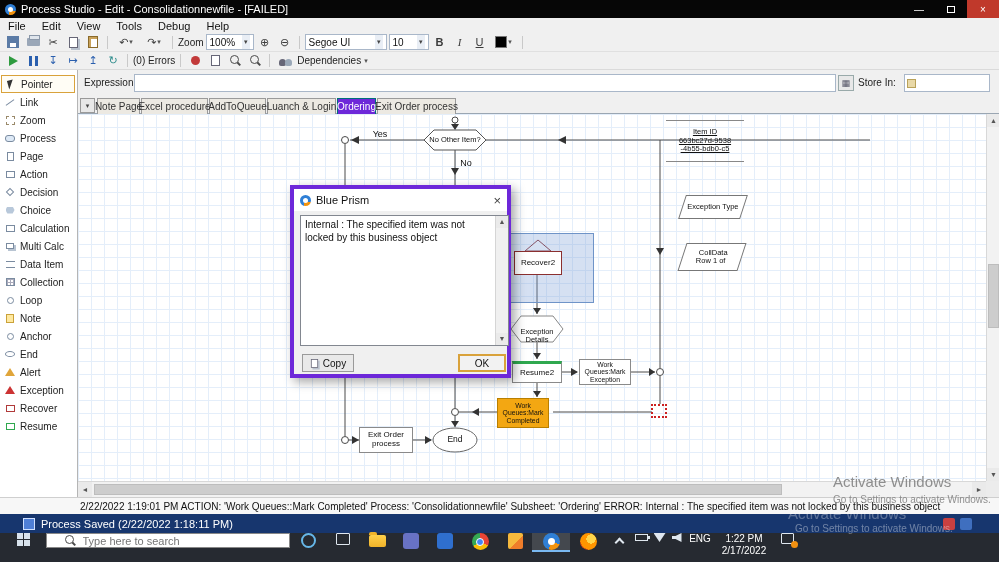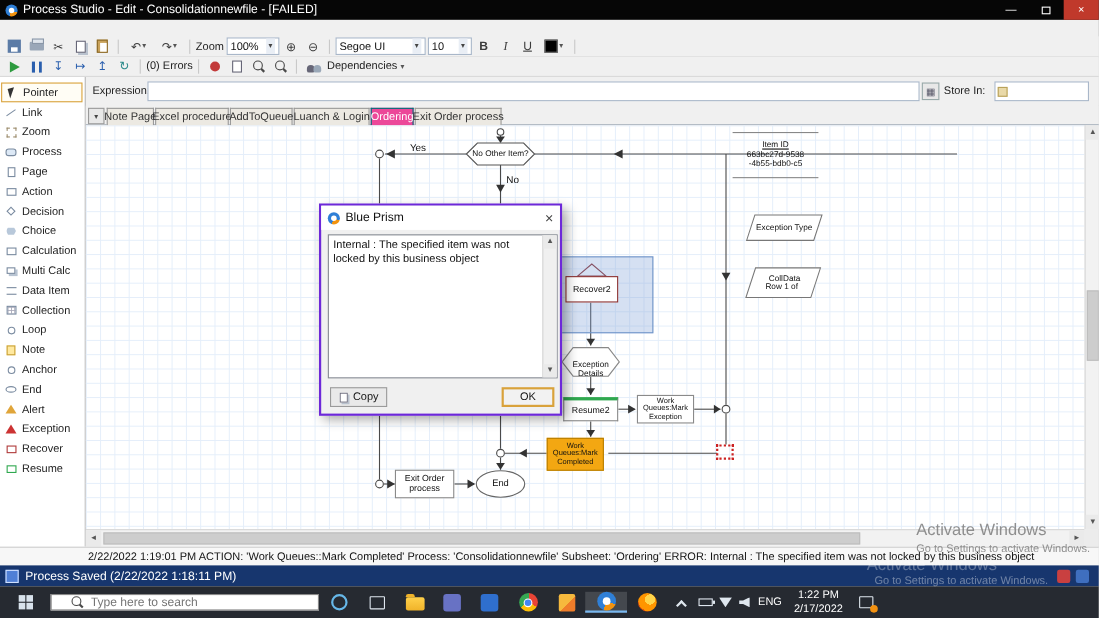--- a/index.html
+++ b/index.html
@@ -68,42 +68,42 @@
 .sh-tri.red{border-bottom-color:#c33}
 .sh-cursor{width:0;height:0;border-top:9px solid #333;border-right:6px solid transparent;transform:rotate(-15deg)}
 .sh-link{width:10px;height:1px;background:#7a8ba0;transform:rotate(-35deg)}
 .sh-note{width:8px;height:9px;background:#ffe9a0;border:1px solid #caa23a}
 .sh-grn{width:9px;height:7px;border:1px solid #2fa84f}
 .sh-red{width:9px;height:7px;border:1px solid #b03a3a}
 .sh-multi{width:8px;height:6px;border:1px solid #7a8ba0;background:#fff;box-shadow:2px 2px 0 #b8c4d2}
 
 .tabsbar{left:78px;top:96px;width:921px;height:18px;background:#f0f0f0;border-bottom:1px solid #9aa6b2}
 .tab{position:absolute;top:2px;height:16px;border:1px solid #9a9a9a;border-bottom:none;background:#ece9e2;font-size:10px;display:flex;align-items:center;justify-content:center;color:#333;white-space:nowrap}
-.tab.active{background:#ec4899;color:#fff;border-color:#006e7a}
+.tab.active{background:#6d28d9;color:#fff;border-color:#006e7a}
 .tabdrop{position:absolute;left:2px;top:2px;width:15px;height:15px;border:1px solid #9a9a9a;background:#e8e8e8;display:flex;align-items:center;justify-content:center;font-size:7px;color:#444}
 
 .canvas{left:78px;top:114px;width:908px;height:367px;background-color:#fff;background-image:linear-gradient(#e4eefa 1px,transparent 1px),linear-gradient(90deg,#e4eefa 1px,transparent 1px);background-size:13px 13px;overflow:hidden}
 .node{position:absolute;display:flex;flex-direction:column;align-items:center;justify-content:center;text-align:center;color:#101010;z-index:3;line-height:1.12}
 .skew{transform:skewX(-18deg);border:1px solid #777;background:#fff}
 .unskew{transform:skewX(18deg);width:100%;text-align:center}
 .sel-rect{position:absolute;background:rgba(125,160,215,.32);border:1px solid #6f94c8;z-index:2}
 .bpmark{position:absolute;border:2px dotted #cc2222;z-index:4}
 
 .vscroll{left:986px;top:114px;width:13px;height:367px;background:#f2f2f2;border-left:1px solid #d8d8d8}
 .hscroll{left:78px;top:481px;width:908px;height:16px;background:#f2f2f2;border-top:1px solid #d8d8d8}
 .scr-arrow{position:absolute;display:flex;align-items:center;justify-content:center;font-size:7px;color:#555;background:#eaeaea}
 .scr-thumb{position:absolute;background:#cdcdcd;border:1px solid #bdbdbd}
 .scorner{left:986px;top:481px;width:13px;height:16px;background:#ececec}
 
 .statuslog{left:0;top:497px;width:999px;height:17px;background:#f7f7f7;border-top:1px solid #cfcfcf;display:flex;align-items:center;font-size:10px;padding-left:80px;white-space:nowrap;overflow:hidden}
-.savedbar{left:0;top:514px;width:999px;height:19px;background:#17366e;display:flex;align-items:center;color:#fff;font-size:11px;gap:6px;padding:0 5px}
+.savedbar{left:0;top:514px;width:999px;height:19px;background:#17366e;display:flex;align-items:center;color:#fff;font-size:11px;gap:6px;padding:0 23px}
 .sicon{width:12px;height:12px;background:#4f7fd6;border:1px solid #cfe0ff;flex:none}
 .sflag{width:12px;height:12px;border-radius:2px;flex:none}
 
-.taskbar{left:0;top:533px;width:999px;height:29px;background:#262a31;display:flex;align-items:center;color:#fff}
+.taskbar{left:0;top:533px;width:999px;height:29px;background:#262a31;display:flex;align-items:flex-start;color:#fff}
 .slab{display:flex;align-items:center;justify-content:center;flex:none}
 .slab.active{background:rgba(255,255,255,.14);border-bottom:2px solid #79b8f0}
 .winlogo{display:grid;grid-template-columns:6px 6px;grid-template-rows:6px 6px;gap:1px}
 .winlogo span{background:#d8e2ec}
 .search{background:#fff;color:#5a5a5a;display:flex;align-items:center;gap:6px;padding:0 8px;border:1px solid #888}
 .search input{border:none;outline:none;background:transparent;font-size:11px;width:190px;font-family:"Liberation Sans",sans-serif}
 .cort{width:15px;height:15px;border-radius:50%;border:2px solid #66b7e8}
 .tv{width:14px;height:12px;border:1.5px solid #dfe7ef;border-radius:1px}
 .folder{width:17px;height:12px;background:linear-gradient(#ffd04a,#f0b32a);border-radius:2px;position:relative;margin-top:2px}
 .folder::before{content:"";position:absolute;left:0;top:-3px;width:8px;height:3px;background:#f0b32a;border-radius:2px 2px 0 0}
@@ -118,21 +118,21 @@
 .sun{width:14px;height:14px;border-radius:50%;background:#f8c94a;flex:none}
 .chev{width:7px;height:7px;border-left:2px solid #dfe7ef;border-top:2px solid #dfe7ef;transform:rotate(45deg);margin-top:6px}
 .battery{width:13px;height:7px;border:1px solid #dfe7ef;position:relative}
 .battery::after{content:"";position:absolute;right:-3px;top:1px;width:2px;height:3px;background:#dfe7ef}
 .wifi{width:12px;height:9px;background:#dfe7ef;clip-path:polygon(50% 100%,0 0,100% 0)}
 .spk{width:10px;height:9px;background:#dfe7ef;clip-path:polygon(0 33%,40% 33%,100% 0,100% 100%,40% 67%,0 67%)}
 .ac{width:13px;height:11px;border:1.5px solid #dfe7ef;border-radius:1px;position:relative}
 .ac::after{content:"";position:absolute;right:-5px;bottom:-5px;width:7px;height:7px;border-radius:50%;background:#f29111}
 .ttxt{font-size:10px;color:#fff;line-height:1.15;text-align:center}
 
-.dialog{left:290px;top:185px;width:221px;height:193px;background:#f0f0f0;border:2px solid #6d28d9;box-shadow:4px 4px 10px rgba(0,0,0,.35);z-index:40}
+.dialog{left:290px;top:185px;width:221px;height:193px;background:#f0f0f0;border:4px solid #6d28d9;box-shadow:4px 4px 10px rgba(0,0,0,.35);z-index:40}
 .dlg-title{position:absolute;left:0;top:0;width:100%;height:22px;background:#fff;display:flex;align-items:center;gap:5px;padding:0 6px;font-size:11px}
 .dlg-msg{position:absolute;left:6px;top:26px;width:209px;height:131px;background:#fff;border:1px solid #828790;font-size:10px;padding:3px 3px 3px 4px;line-height:1.25}
 .dlg-scroll{position:absolute;right:0;top:0;width:13px;height:100%;background:#f0f0f0;border-left:1px solid #d5d5d5}
 .btn{position:absolute;height:18px;background:#e9e9e9;border:1px solid #9a9a9a;display:flex;align-items:center;justify-content:center;font-size:10px;gap:4px}
 .btn.ok{border:2px solid #d9a23b;background:#f2f2f2}
 
 .wm{position:absolute;z-index:45;pointer-events:none;white-space:nowrap}
 </style>
 </head>
 <body>
@@ -144,20 +144,28 @@
     <span>Process Studio - Edit - Consolidationnewfile - [FAILED]</span>
     <span class="wctl">
       <span class="wbtn">—</span>
       <span class="wbtn">
           <span class="maxsq"></span>
         </span>
       <span class="wbtn close">×</span>
     </span>
   </div>
 
+  <div class="abs menubar">
+    <span class="menuitem">File</span>
+    <span class="menuitem">Edit</span>
+    <span class="menuitem">View</span>
+    <span class="menuitem">Tools</span>
+    <span class="menuitem">Debug</span>
+    <span class="menuitem">Help</span>
+  </div>
 
   <div class="abs tb toolbar1">
     <span class="ib">
         <span class="floppy"></span>
       </span>
     <span class="ib">
         <span class="printer"></span>
       </span>
     <span class="ib">✂</span>
     <span class="ib">
@@ -425,22 +433,22 @@
     </svg>
 
     <div class="sel-rect" style="left:419px;top:119px;width:97px;height:70px"></div>
 
     <div class="node" style="left:346px;top:16px;width:62px;height:20px;font-size:7.5px">No Other Item?</div>
     <div class="node" style="left:290px;top:15px;width:24px;height:10px;font-size:9px">Yes</div>
     <div class="node" style="left:378px;top:44px;width:20px;height:10px;font-size:9px">No</div>
 
     <div class="node" style="left:588px;top:6px;width:78px;height:42px;font-size:7.5px;border-top:1px solid #888;border-bottom:1px solid #888">
       <span style="text-decoration:underline">Item ID</span>
-      <span style="">663bc27d-9538</span>
-      <span style="">-4b55-bdb0-c5</span>
+      <span style="text-decoration:underline">663bc27d-9538</span>
+      <span style="text-decoration:underline">-4b55-bdb0-c5</span>
     </div>
 
     <div class="node skew" style="left:604px;top:81px;width:62px;height:24px;font-size:7.5px">
         <span class="unskew">Exception Type</span>
       </div>
     <div class="node skew" style="left:604px;top:129px;width:60px;height:28px;font-size:7.5px">
       <span class="unskew">CollData</span>
       <span class="unskew">Row 1 of</span>
     </div>
 

